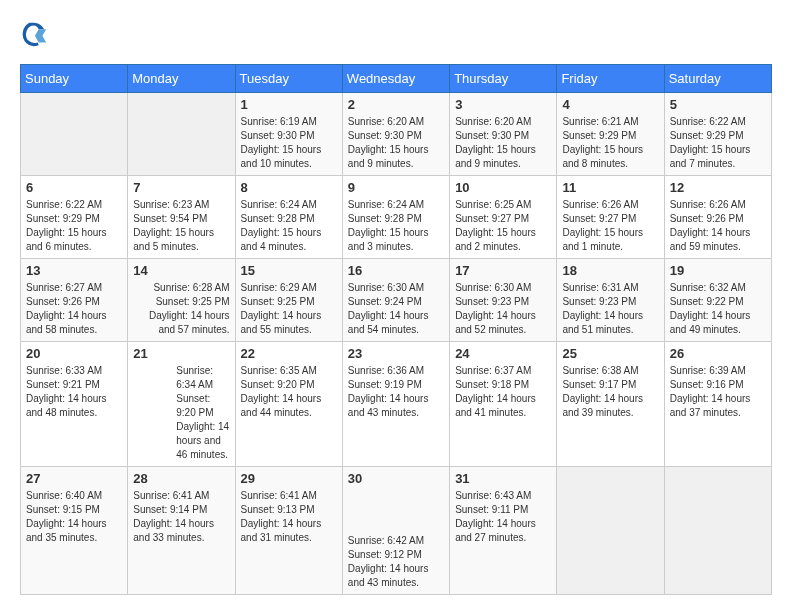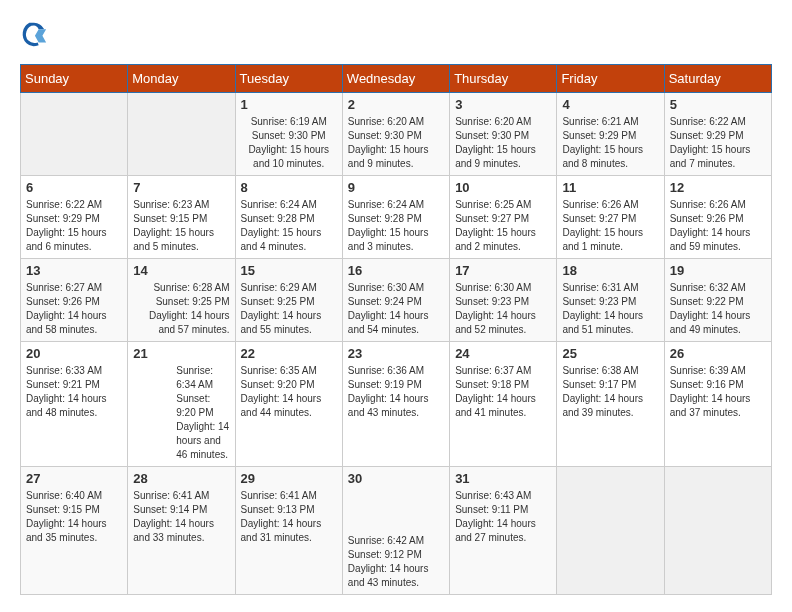--- a/index.html
+++ b/index.html
@@ -46,21 +46,21 @@
     .location-title {
       font-size: 14px;
       color: #555;
     }
     .calendar {
       width: 100%;
       border-collapse: collapse;
       border: 1px solid #ccc;
     }
     .calendar th {
-      background-color: #c2410c;
+      background-color: #3b82f6;
       color: white;
       padding: 6px 4px;
       text-align: left;
       font-size: 13px;
       font-weight: normal;
       border: 1px solid #2c6fad;
     }
     .calendar td {
       border: 1px solid #ccc;
       vertical-align: top;
@@ -122,21 +122,21 @@
         <th>Friday</th>
         <th>Saturday</th>
       </tr>
   </thead>
   <tbody id="calendar-body">
   <tr>
         <td class="empty-cell"></td>
         <td class="empty-cell"></td>
         <td>
           <span class="day-number">1</span>
-          <div class="day-info" style="white-space: pre-line; text-align: center;">Sunrise: 6:19 AM
+          <div class="day-info" style="white-space: pre-line;">Sunrise: 6:19 AM
 Sunset: 9:30 PM
 Daylight: 15 hours and 10 minutes.</div>
         </td>
         <td>
           <span class="day-number">2</span>
           <div class="day-info" style="white-space: pre-line;">Sunrise: 6:20 AM
 Sunset: 9:30 PM
 Daylight: 15 hours and 9 minutes.</div>
         </td>
         <td>
@@ -161,21 +161,21 @@
       <tr>
         <td>
           <span class="day-number">6</span>
           <div class="day-info" style="white-space: pre-line;">Sunrise: 6:22 AM
 Sunset: 9:29 PM
 Daylight: 15 hours and 6 minutes.</div>
         </td>
         <td>
           <span class="day-number">7</span>
           <div class="day-info" style="white-space: pre-line;">Sunrise: 6:23 AM
-Sunset: 9:15 PM
+Sunset: 9:54 PM
 Daylight: 15 hours and 5 minutes.</div>
         </td>
         <td>
           <span class="day-number">8</span>
           <div class="day-info" style="white-space: pre-line;">Sunrise: 6:24 AM
 Sunset: 9:28 PM
 Daylight: 15 hours and 4 minutes.</div>
         </td>
         <td>
           <span class="day-number">9</span>

